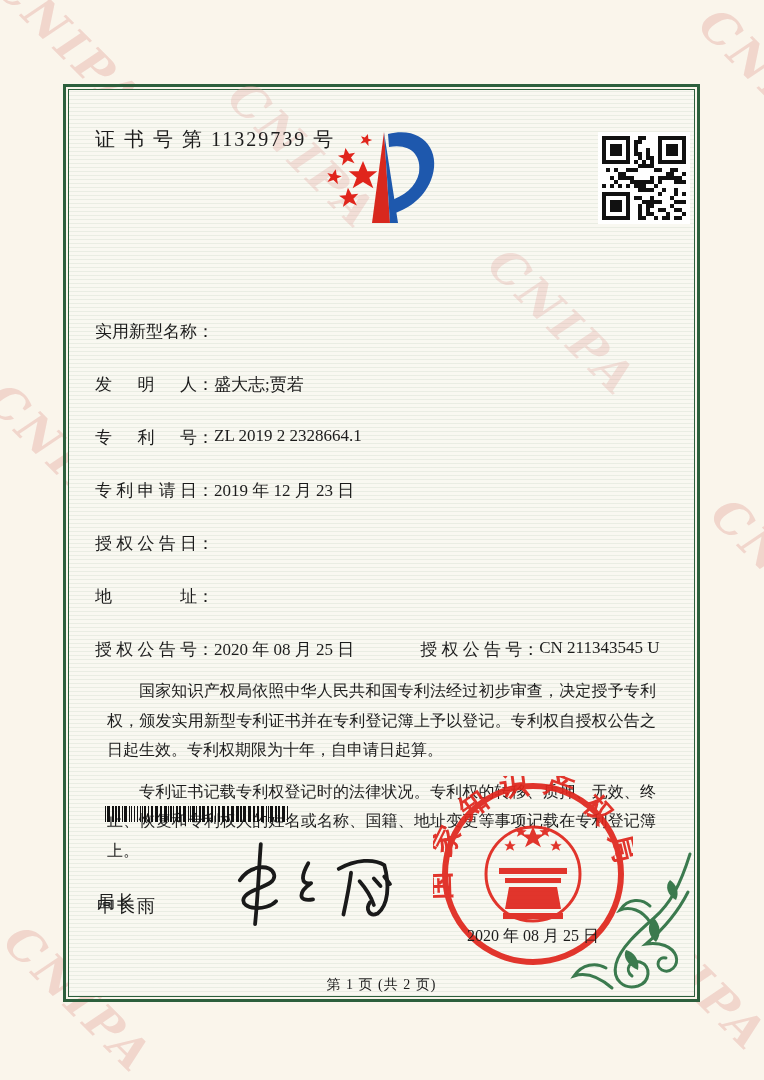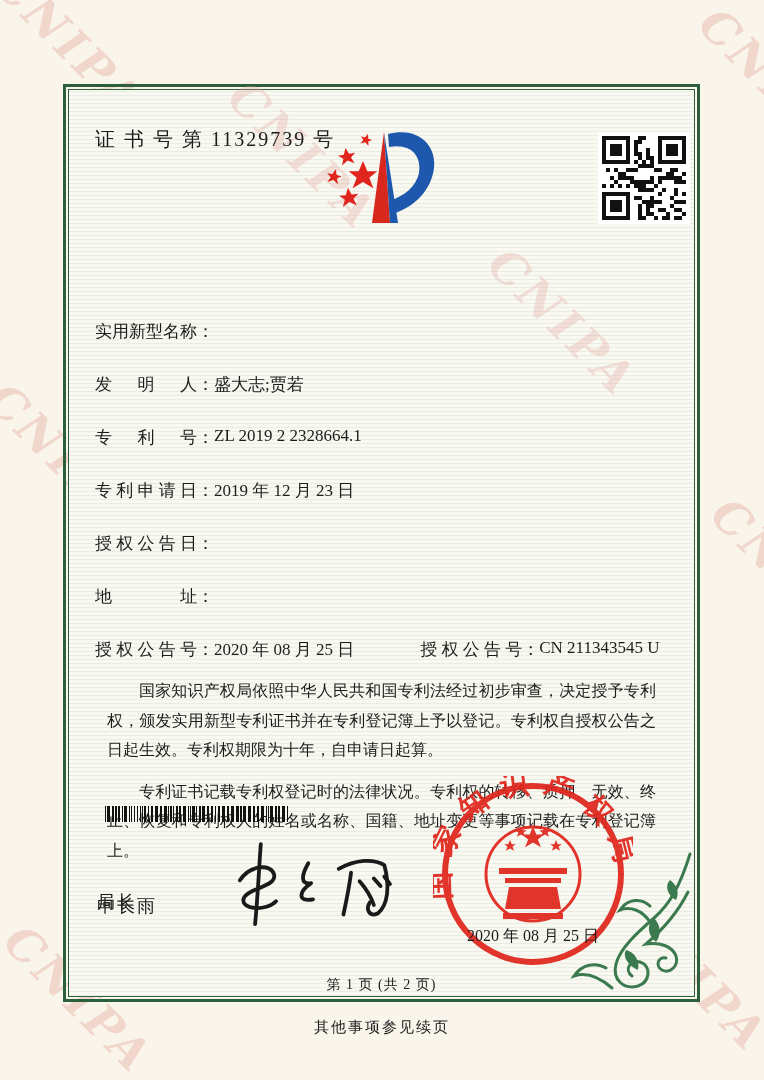--- a/index.html
+++ b/index.html
@@ -408,15 +408,14 @@
         <path d="M70,136 C56,124 44,120 32,124 C40,112 54,110 64,116"></path>
         <path d="M108,70 C100,58 88,54 78,58 C86,46 100,46 108,54"></path>
         <path fill="#3b7a4e" stroke="none" d="M112,66 C118,72 120,82 114,90 C106,84 104,72 112,66 Z"></path>
         <path fill="#3b7a4e" stroke="none" d="M84,98 C92,100 98,108 96,118 C86,114 80,104 84,98 Z"></path>
         <path fill="#3b7a4e" stroke="none" d="M128,28 C134,32 138,40 134,48 C126,44 122,34 128,28 Z"></path>
       </svg>
 
     </div>
   </div>
 
-  <div class="cont-note">其他事项参见续页</div>
 
 </div>
 
 </body></html>

